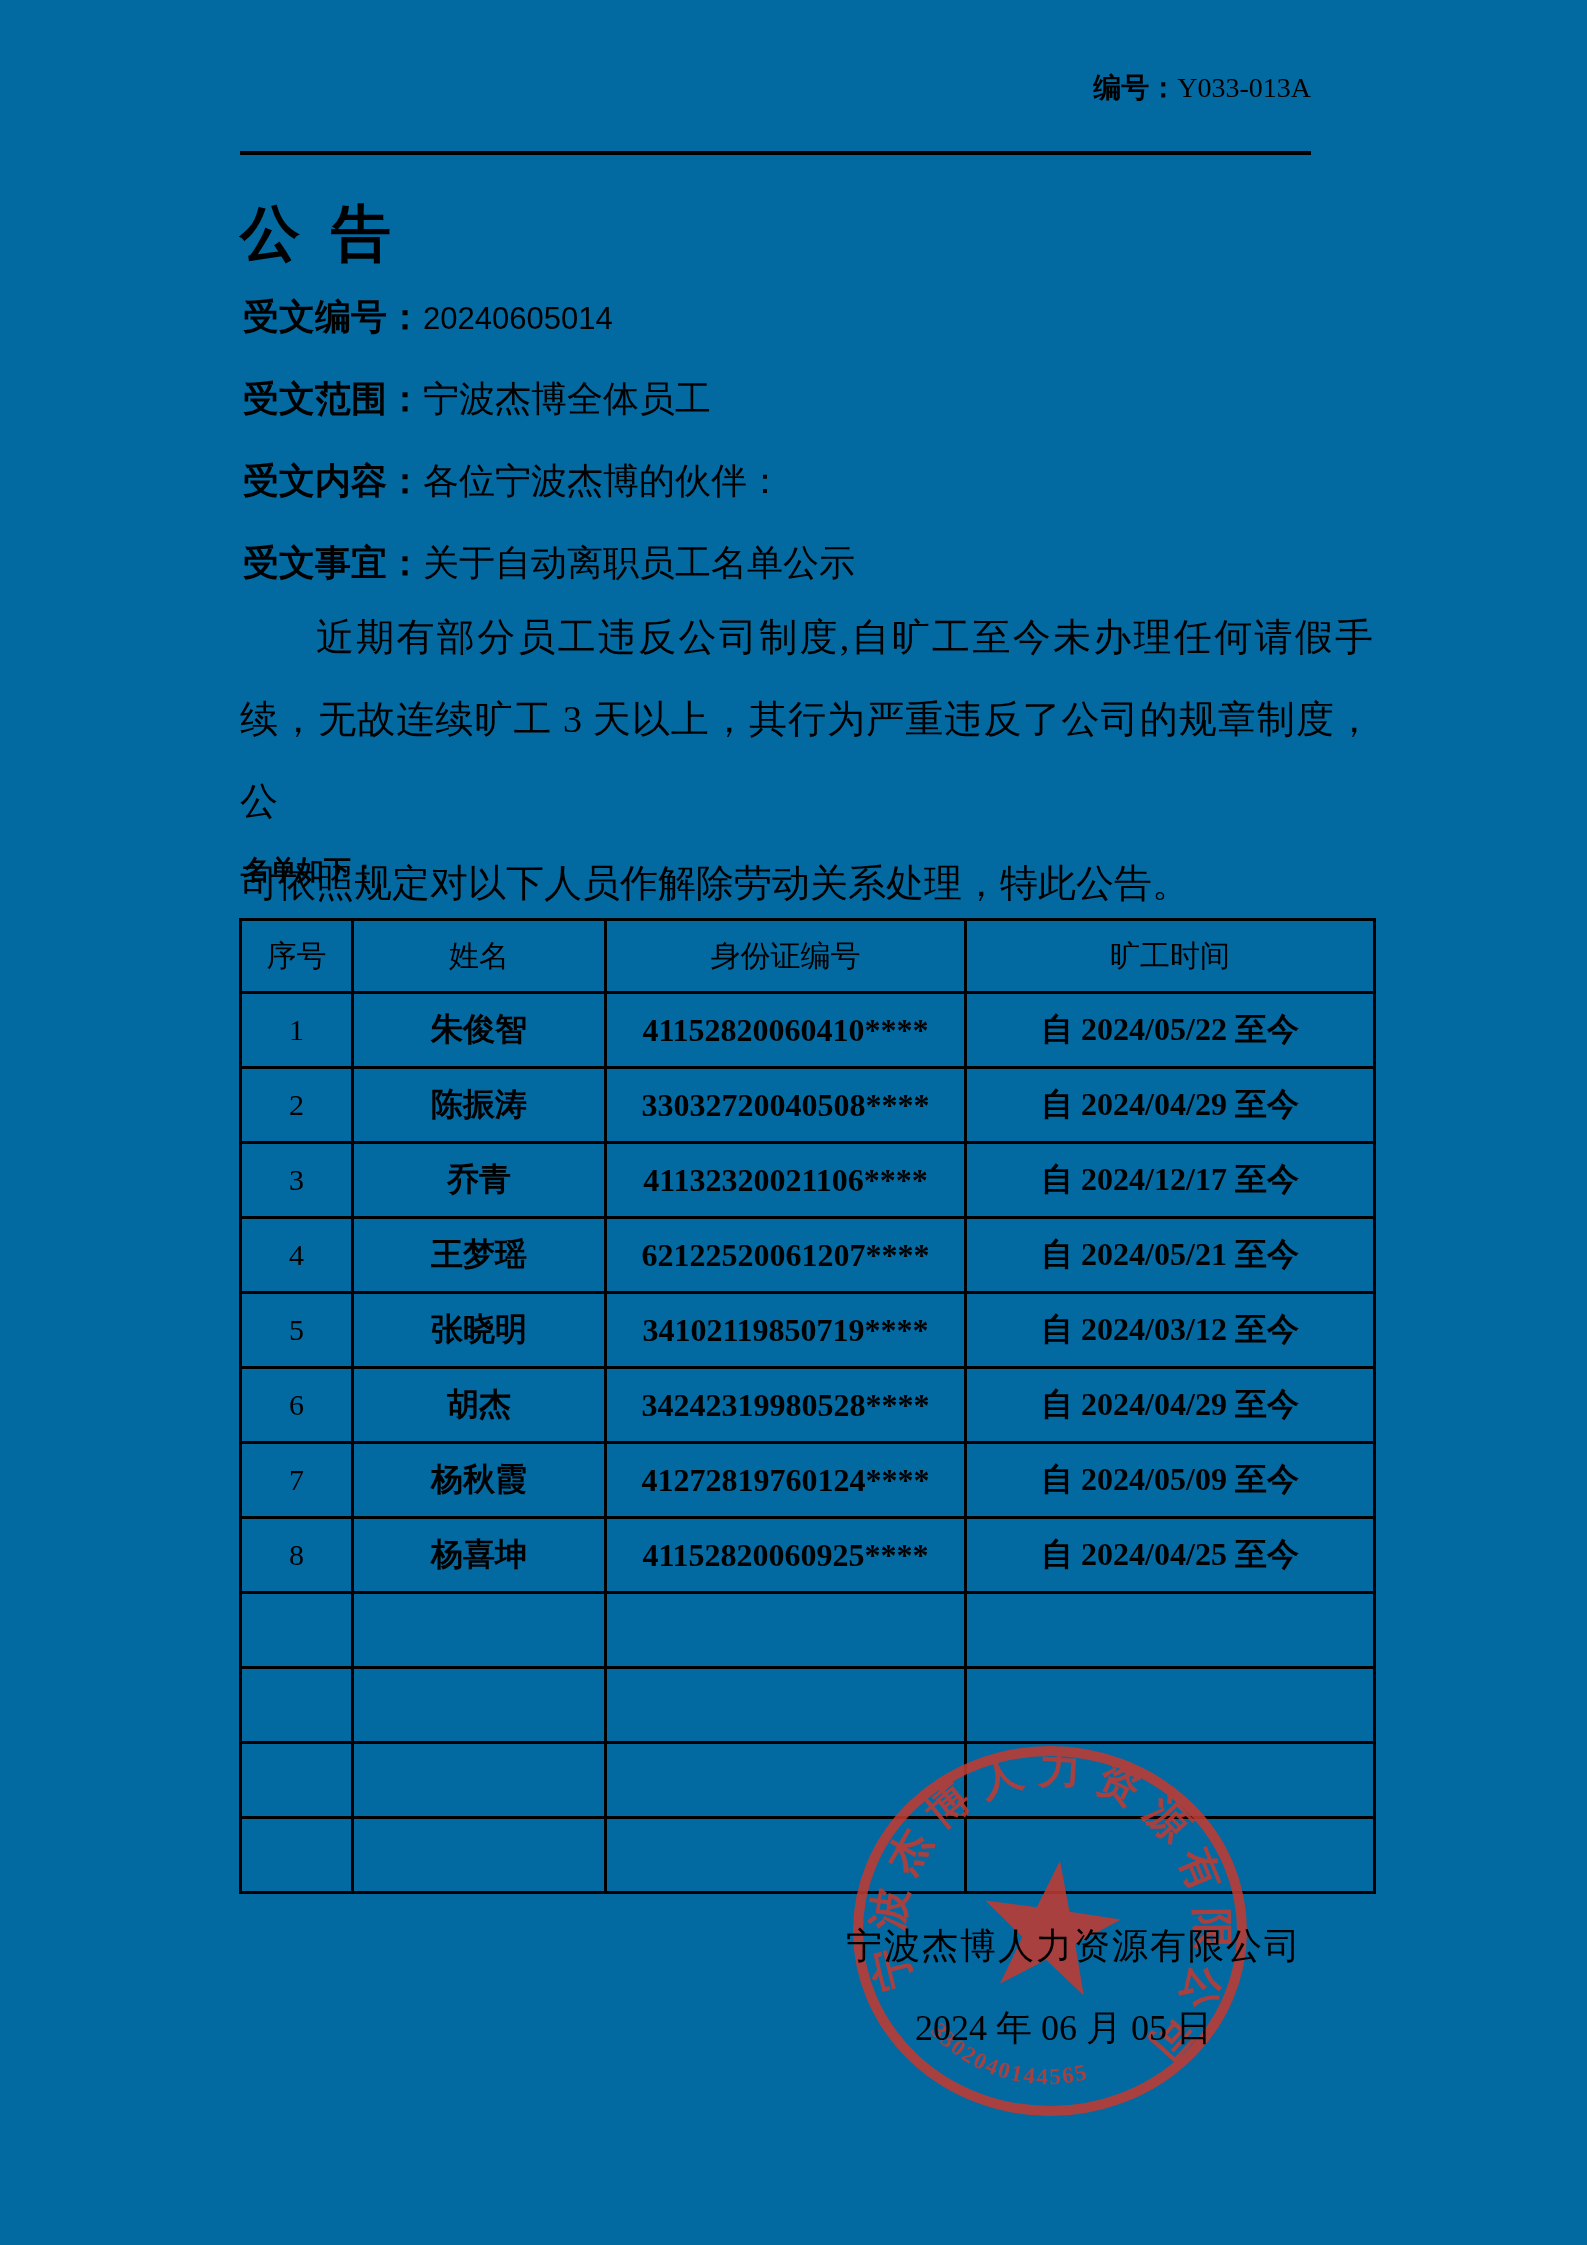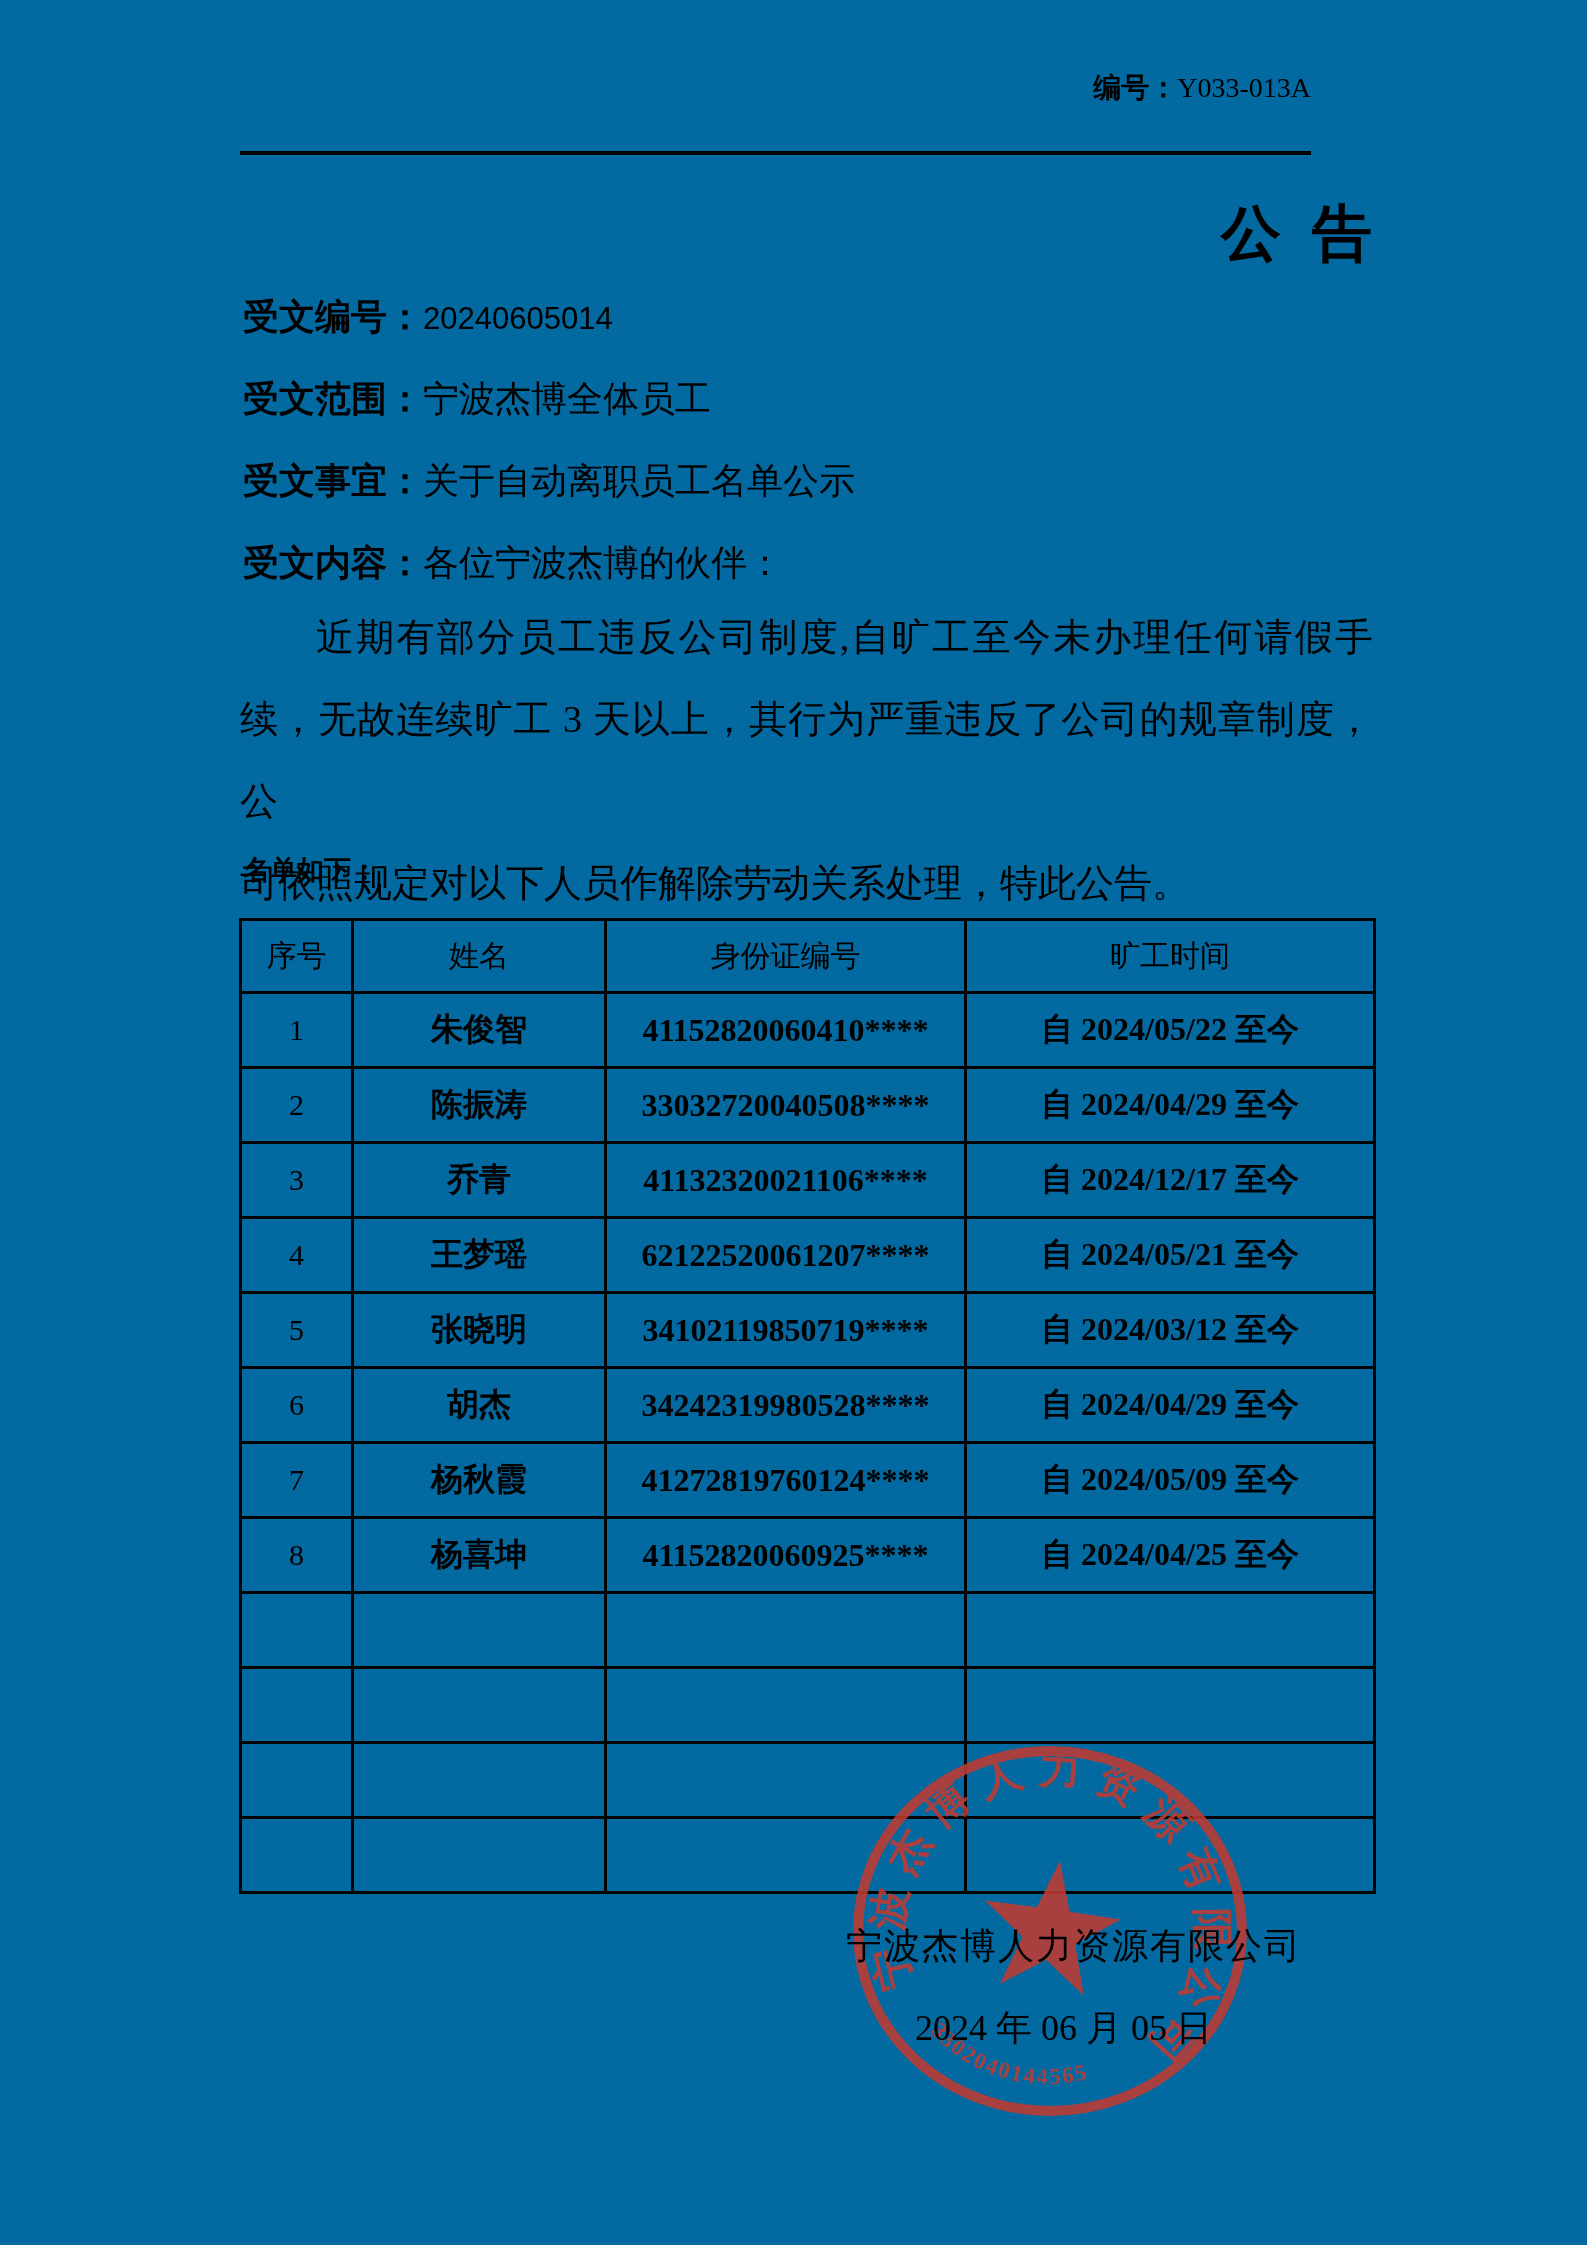--- a/index.html
+++ b/index.html
@@ -17,21 +17,21 @@
     position:absolute;top:66px;right:276px;
     font-size:28px;line-height:44px;white-space:nowrap;
   }
   .header-no .lbl{font-weight:600;}
   .rule{
     position:absolute;left:240px;top:151px;
     width:1071px;height:4px;background:#000;
   }
   .title{
     position:absolute;left:240px;top:194px;width:1134px;
-    text-align:right;font-size:60px;font-weight:bold;
+    text-align:left;font-size:60px;font-weight:bold;
     word-spacing:12px;letter-spacing:2px;white-space:pre;
   }
   .fields{position:absolute;left:243px;top:292px;width:1134px;}
   .field{height:50px;line-height:50px;margin-bottom:32px;font-size:36px;white-space:nowrap;}
   .field .label{font-weight:bold;}
   .field .value.sans{font-family:"Liberation Sans","DejaVu Sans",sans-serif;font-size:31px;}
   .para{
     position:absolute;left:240px;top:596px;width:1133px;
     font-size:38px;line-height:82px;
   }
@@ -82,24 +82,24 @@
   <div class="title">公 告</div>
 
   <div class="fields">
     <div class="field">
       <span class="label">受文编号：</span><span class="value sans">20240605014</span>
     </div>
     <div class="field">
       <span class="label">受文范围：</span><span class="value">宁波杰博全体员工</span>
     </div>
     <div class="field">
+      <span class="label">受文内容：</span><span class="value">各位宁波杰博的伙伴：</span>
+    </div>
+    <div class="field">
       <span class="label">受文事宜：</span><span class="value">关于自动离职员工名单公示</span>
-    </div>
-    <div class="field">
-      <span class="label">受文内容：</span><span class="value">各位宁波杰博的伙伴：</span>
     </div>
   </div>
 
   <div class="para">
     <div class="line first">近期有部分员工违反公司制度,自旷工至今未办理任何请假手</div>
     <div class="line">续，无故连续旷工 3 天以上，其行为严重违反了公司的规章制度，公</div>
     <div class="line last">司依照规定对以下人员作解除劳动关系处理，特此公告。</div>
   </div>
 
   <div class="list-label">名单如下：</div>

